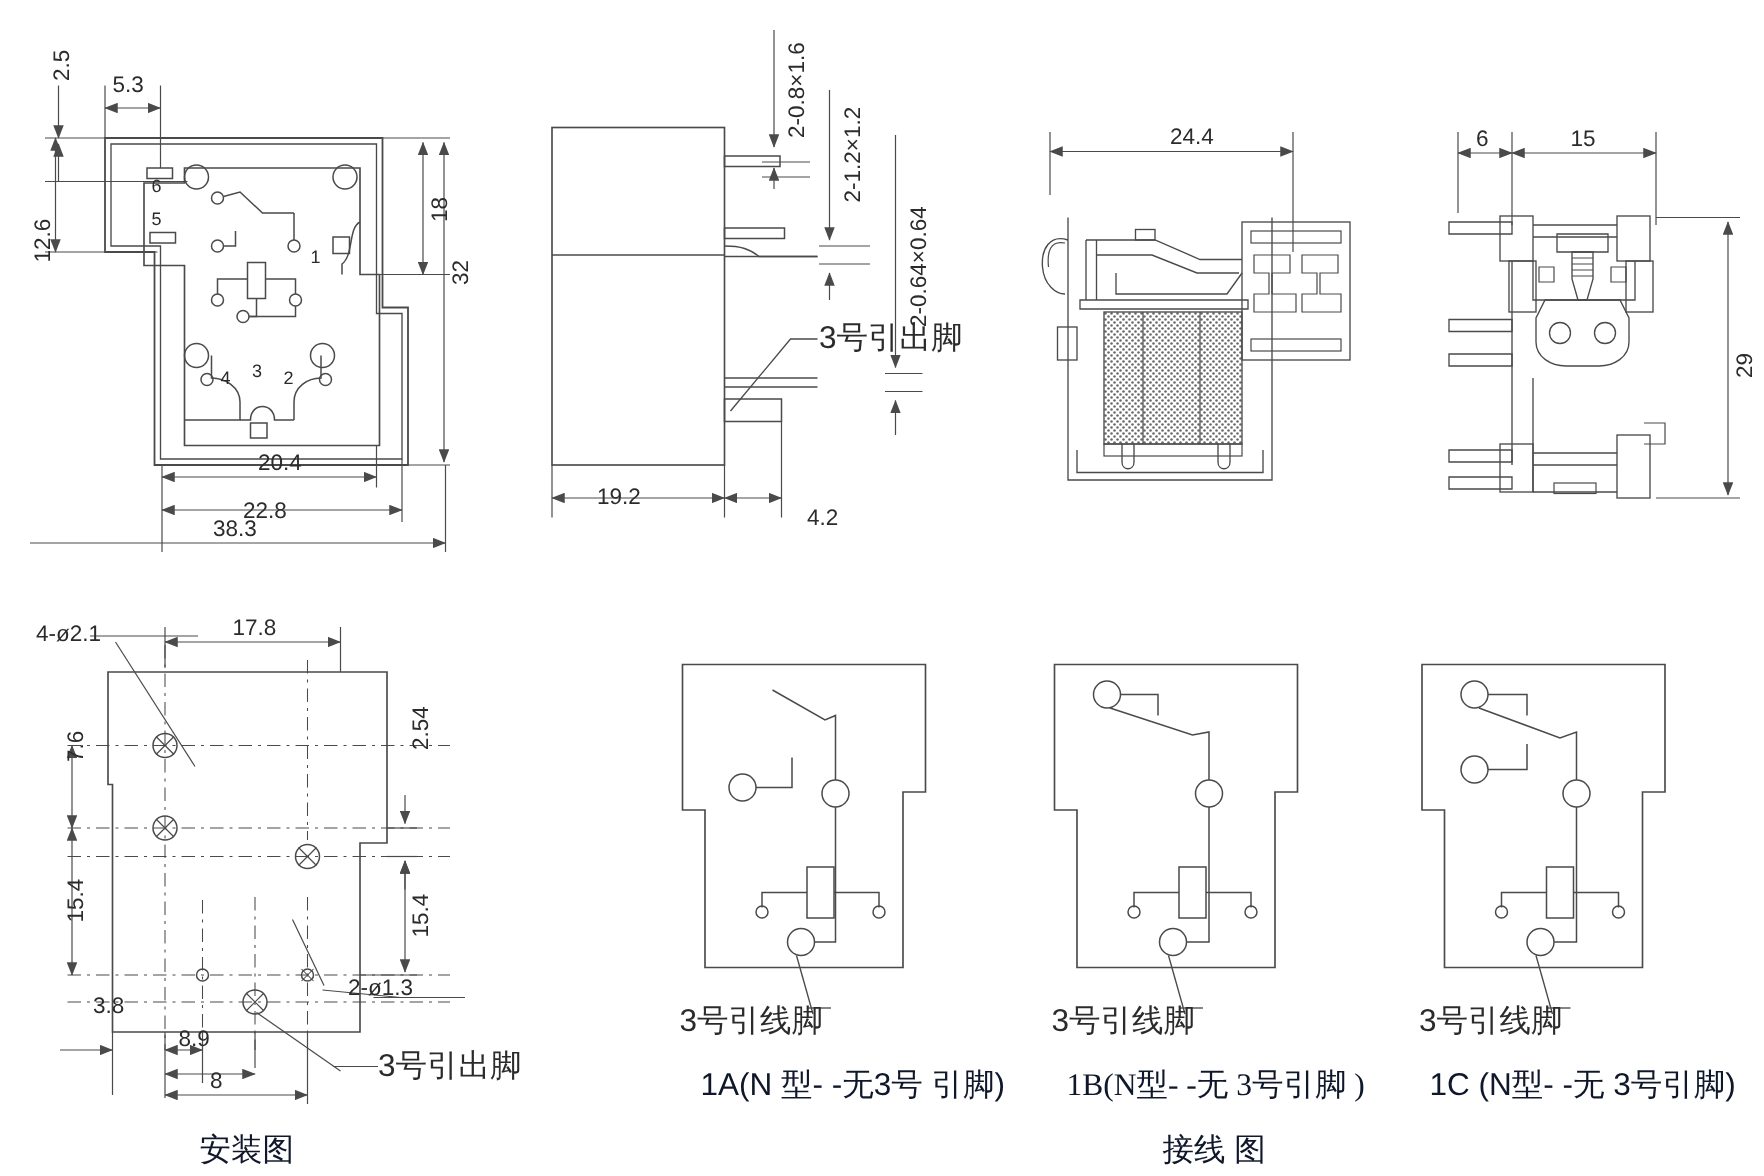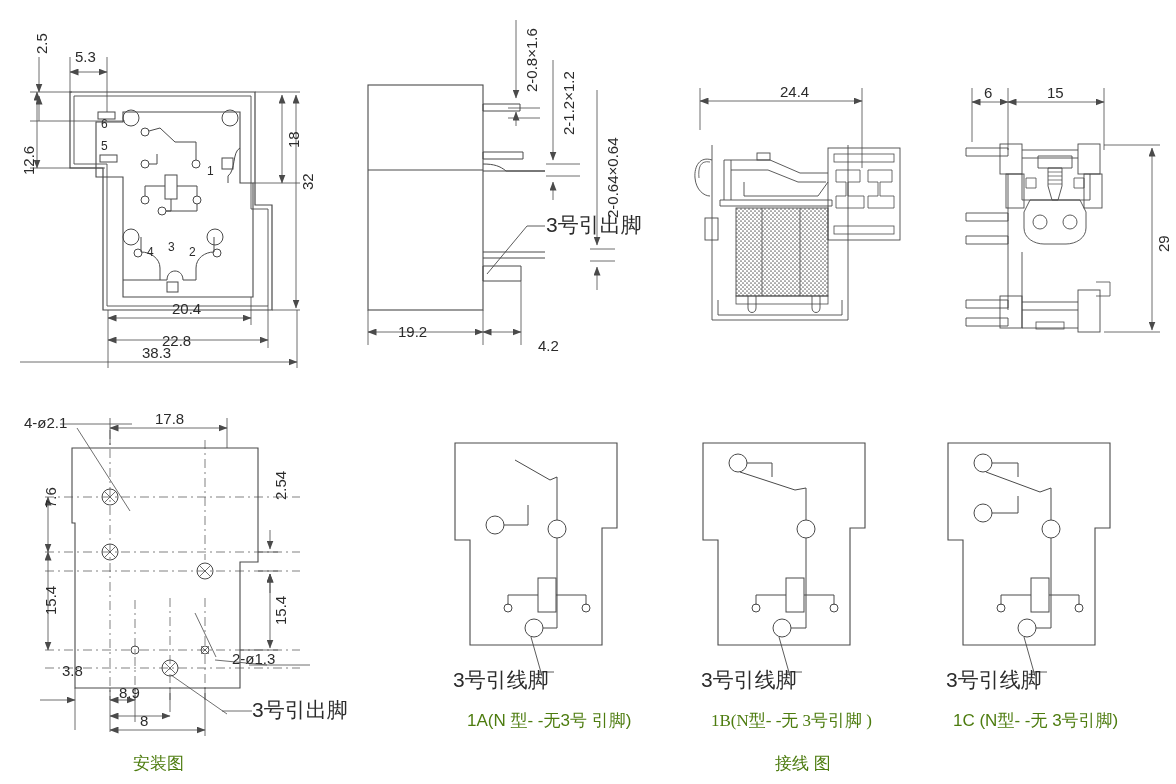--- a/index.html
+++ b/index.html
@@ -6,21 +6,21 @@
   body{width:1176px;height:784px;position:relative;
        font-family:"Liberation Sans","DejaVu Sans",sans-serif;
        color:#1a1a1a;overflow:hidden;}
   #sheet{position:absolute;left:0;top:0;width:1176px;height:784px;}
   svg{position:absolute;left:0;top:0;width:1176px;height:784px;}
   .lbl{position:absolute;white-space:nowrap;font-size:15px;color:#2b2b2b;
        font-family:"Liberation Sans","DejaVu Sans",sans-serif;letter-spacing:0px;}
   .dim{font-size:15px;}
   .vert{transform:rotate(-90deg);transform-origin:0 0;}
   .cn{font-size:21px;color:#2b2b2b;}
-  .cap{font-size:17px;color:#4d7c0f;}
+  .cap{font-size:21px;color:#0f172a;}
   .pinno{font-size:12px;}
 </style>
 </head>
 <body>
 
 <div id="sheet">
 
 <svg viewBox="0 0 1176 784">
   <defs>
     <marker id="ar" markerWidth="9" markerHeight="7" refX="8.5" refY="3.5" orient="auto" markerUnits="userSpaceOnUse">

